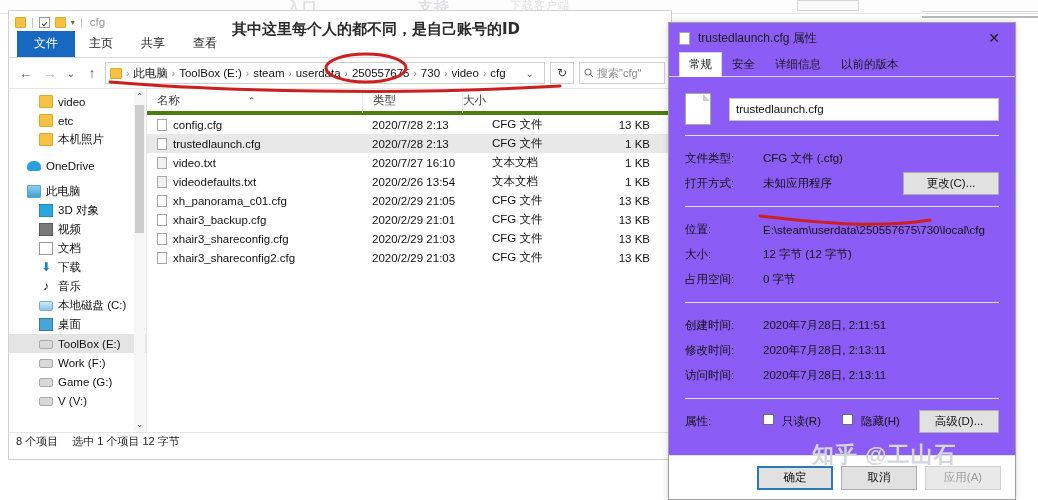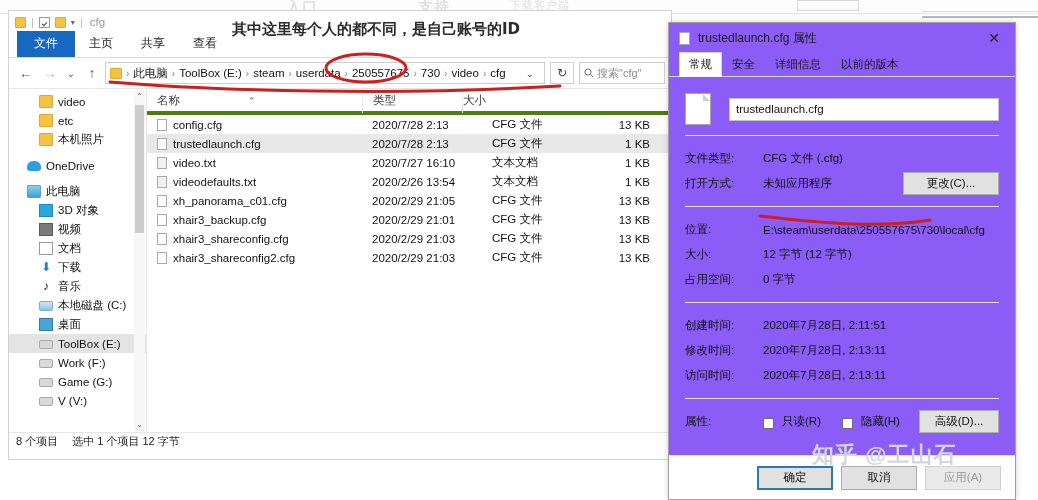--- a/index.html
+++ b/index.html
@@ -184,21 +184,21 @@
   .p-hr { height:1px; background:#e2e2e2; margin:10px 0 10px 0; }
   .p-row { display:flex; align-items:center; min-height:25px; font-size:11.5px; color:#111; }
   .p-lbl { width:78px; color:#111; flex:none; }
   .p-val { flex:1; color:#111; }
   .p-btn {
     height:23px; min-width:96px; border:1px solid #adadad; background:#e1e1e1;
     display:flex; align-items:center; justify-content:center; font-size:11.5px; color:#111;
   }
   .p-btn.dis { color:#9b9b9b; background:#e9e9e9; border-color:#cfcfcf; }
   .p-btn.def { border:2px solid #2a7ab5; background:#e1e1e1; }
-  .chk-row { display:flex; align-items:flex-end; gap:8px; }
+  .chk-row { display:flex; align-items:flex-start; gap:8px; }
   .sqchk { width:11px; height:11px; border:1px solid #6d6d6d; background:#fff; flex:none; }
   .p-foot {
     position:absolute; left:0; bottom:0; width:100%; height:44px;
     border-top:1px solid #e2e2e2; display:flex; align-items:center;
     justify-content:flex-end; gap:8px; padding-right:14px; background:#fff;
   }
   .p-foot .p-btn { min-width:76px; height:24px; }
 
   
   .anno-text {

